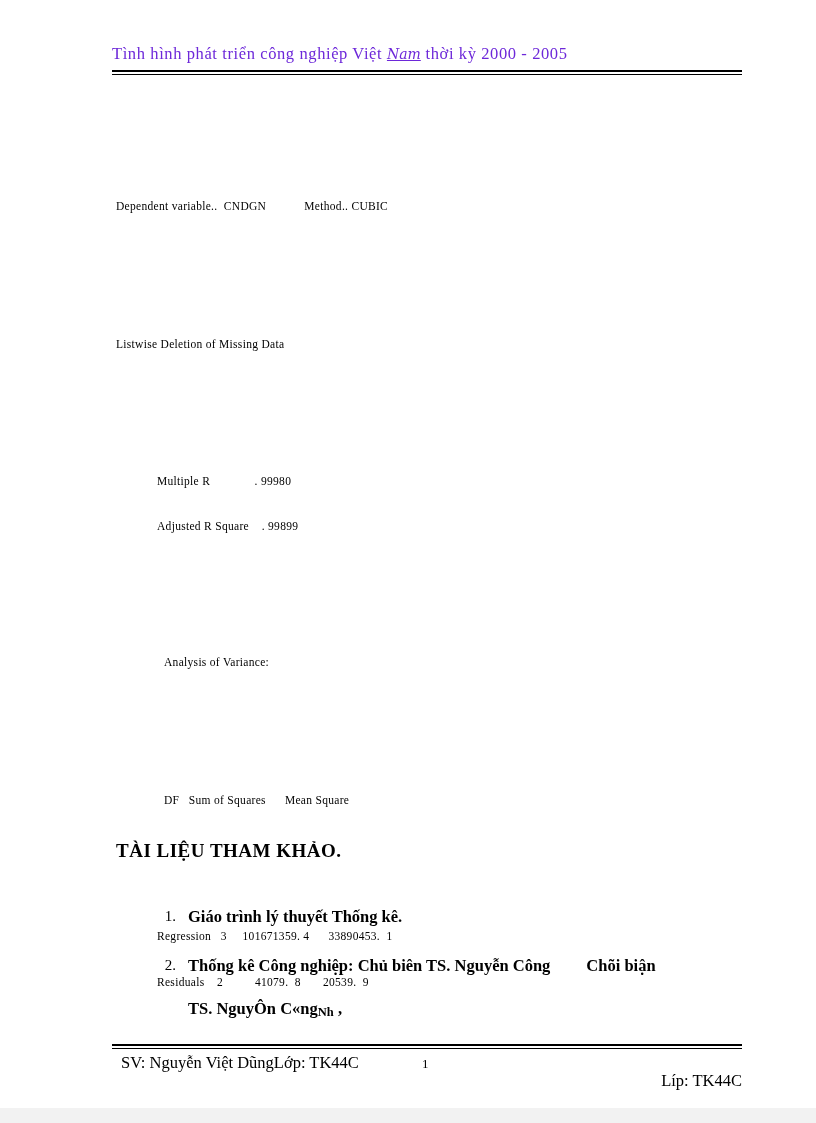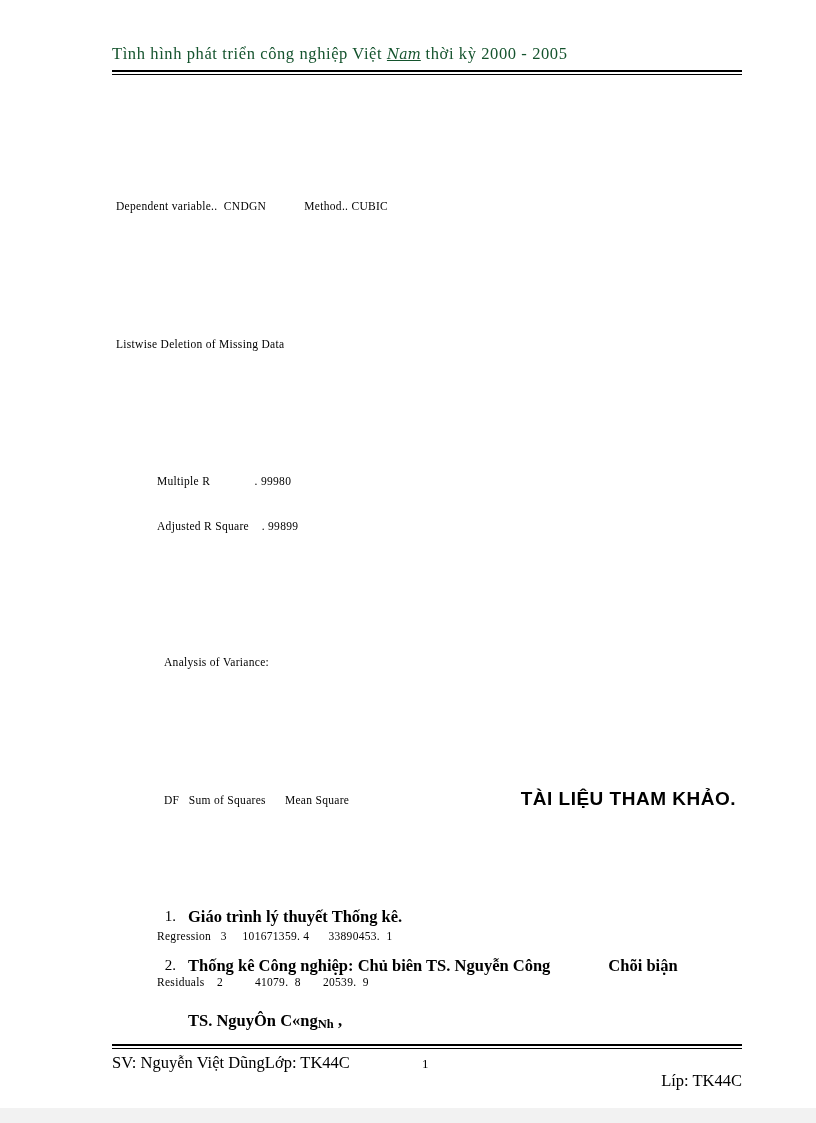--- a/index.html
+++ b/index.html
@@ -29,21 +29,21 @@
   
   .header {
     position: absolute;
     left: 112px;
     top: 44px;
     width: 630px;
   }
   .header-text {
     font-family: "Liberation Serif", serif;
     font-size: 16.5px;
-    color: #14532d;
+    color: #6d28d9;
     letter-spacing: 0.6px;
     white-space: nowrap;
   }
   .header-text .script {
     font-family: "DejaVu Serif", serif;
     font-style: italic;
     font-size: 14px;
     text-decoration: underline;
     letter-spacing: 0px;
   }
@@ -74,24 +74,24 @@
     margin-bottom: 11px;
   }
   .output .row { white-space: pre; }
   .indent-2 { padding-left: 48px; }
   .tight { line-height: 1.32; margin-left: 41px; }
 
   
   .ref-title {
     position: absolute;
     left: 116px;
-    top: 788px;
+    top: 840px;
     width: 620px;
-    text-align: right;
-    font-family: Liberation Sans, sans-serif;
+    text-align: left;
+    font-family: Liberation Serif, serif;
     font-weight: bold;
     font-size: 19px;
     letter-spacing: 0.5px;
   }
 
   
   .reflist {
     position: absolute;
     left: 150px;
     top: 905px;
@@ -112,21 +112,21 @@
     padding-right: 12px;
     font-size: 15px;
     padding-top: 3px;
   }
   .reftext {
     flex: 1;
     line-height: 1.5;
     font-weight: bold;
   }
   .reftext .tail {
-    margin-left: 58px;
+    margin-left: 36px;
   }
   .small-caps-sub {
     font-size: 12.5px;
     vertical-align: -2px;
   }
 
   
   .footer-rule {
     position: absolute;
     left: 112px;
@@ -140,21 +140,21 @@
     position: absolute;
     left: 112px;
     top: 1053px;
     width: 630px;
     font-family: "Liberation Serif", serif;
     font-size: 16.5px;
     color: #000;
   }
   .footer-left {
     position: absolute;
-    left: 0;
+    left: 9px;
     top: 0;
     white-space: nowrap;
   }
   .footer-page {
     position: absolute;
     left: 310px;
     top: 3px;
     font-size: 13px;
   }
   .footer-right {
@@ -235,21 +235,21 @@
 
     <div class="refitem">
       <div class="refnum">1.</div>
       <div class="reftext">Giáo trình lý thuyết Thống kê.</div>
     </div>
 
     <div class="refitem">
       <div class="refnum">2.</div>
       <div class="reftext">
         <div><span>Thống kê Công nghiệp: Chủ biên TS. Nguyễn Công</span><span class="tail">Chõi biận</span></div>
-        <div style="margin-top:30px"><span>TS. NguyÔn C«ng</span><span class="small-caps-sub">Nh</span><span> ,</span></div>
+        <div style="margin-top:18px"><span>TS. NguyÔn C«ng</span><span class="small-caps-sub">Nh</span><span> ,</span></div>
       </div>
     </div>
 
   </div>
 
   <div class="footer-rule"></div>
   <div class="footer">
     <div class="footer-left">SV: Nguyễn Việt DũngLớp: TK44C</div>
     <div class="footer-page">1</div>
     <div class="footer-right">Líp: TK44C</div>

